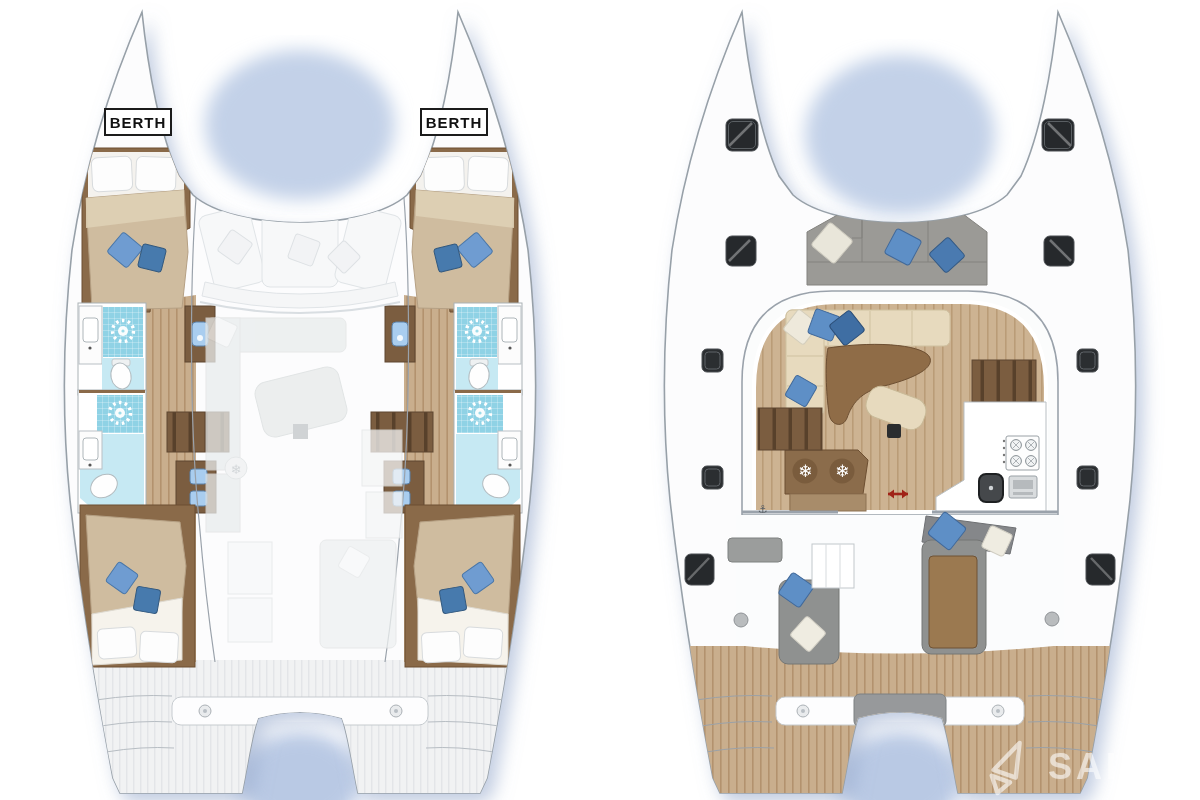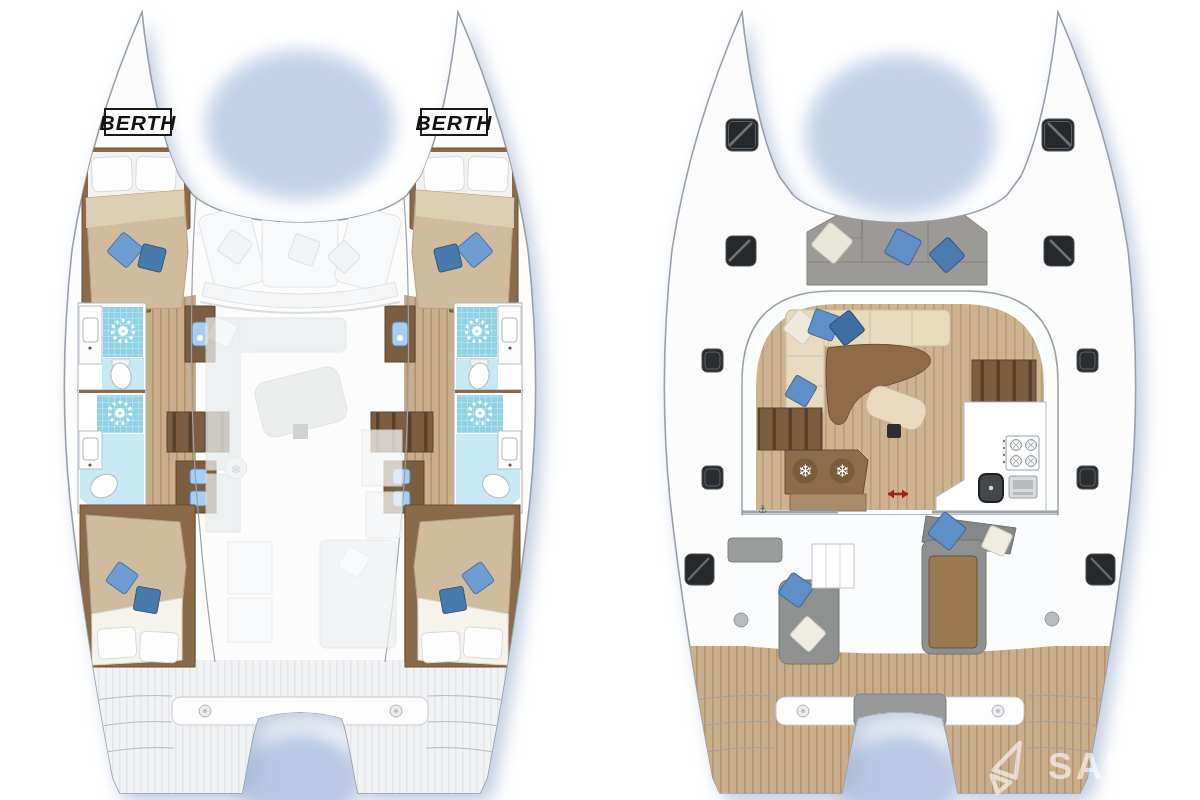--- a/index.html
+++ b/index.html
@@ -1,21 +1,21 @@
 <!DOCTYPE html>
 <html><head>
 <meta charset="utf-8">
 <style>
   html,body{margin:0;padding:0;background:#fff;}
   #stage{position:relative;width:1200px;height:800px;background:#ffffff;overflow:hidden;
          font-family:"Liberation Sans", sans-serif;}
   #plan-svg{position:absolute;left:0;top:0;}
   .berth-label{position:absolute;width:64px;height:24px;background:#ffffff;border:2px solid #1b1b1b;
-       display:flex;align-items:center;justify-content:center;font-size:21px;font-weight:700;
-       letter-spacing:1px;color:#111;line-height:1;font-style:italic;}
+       display:flex;align-items:center;justify-content:center;font-size:15px;font-weight:700;
+       letter-spacing:1px;color:#111;line-height:1;}
   #berth-port{left:104px;top:108px;}
   #berth-stbd{left:420px;top:108px;}
   #watermark{position:absolute;left:984px;top:734px;right:-40px;height:66px;display:flex;
        align-items:center;gap:12px;opacity:.60;overflow:hidden;pointer-events:none;}
   #watermark .wm-text{color:#ffffff;font-size:36px;font-weight:700;letter-spacing:4px;
        white-space:nowrap;text-shadow:0 0 2px rgba(255,255,255,.25);}
 </style>
 </head>
 <body>
 

